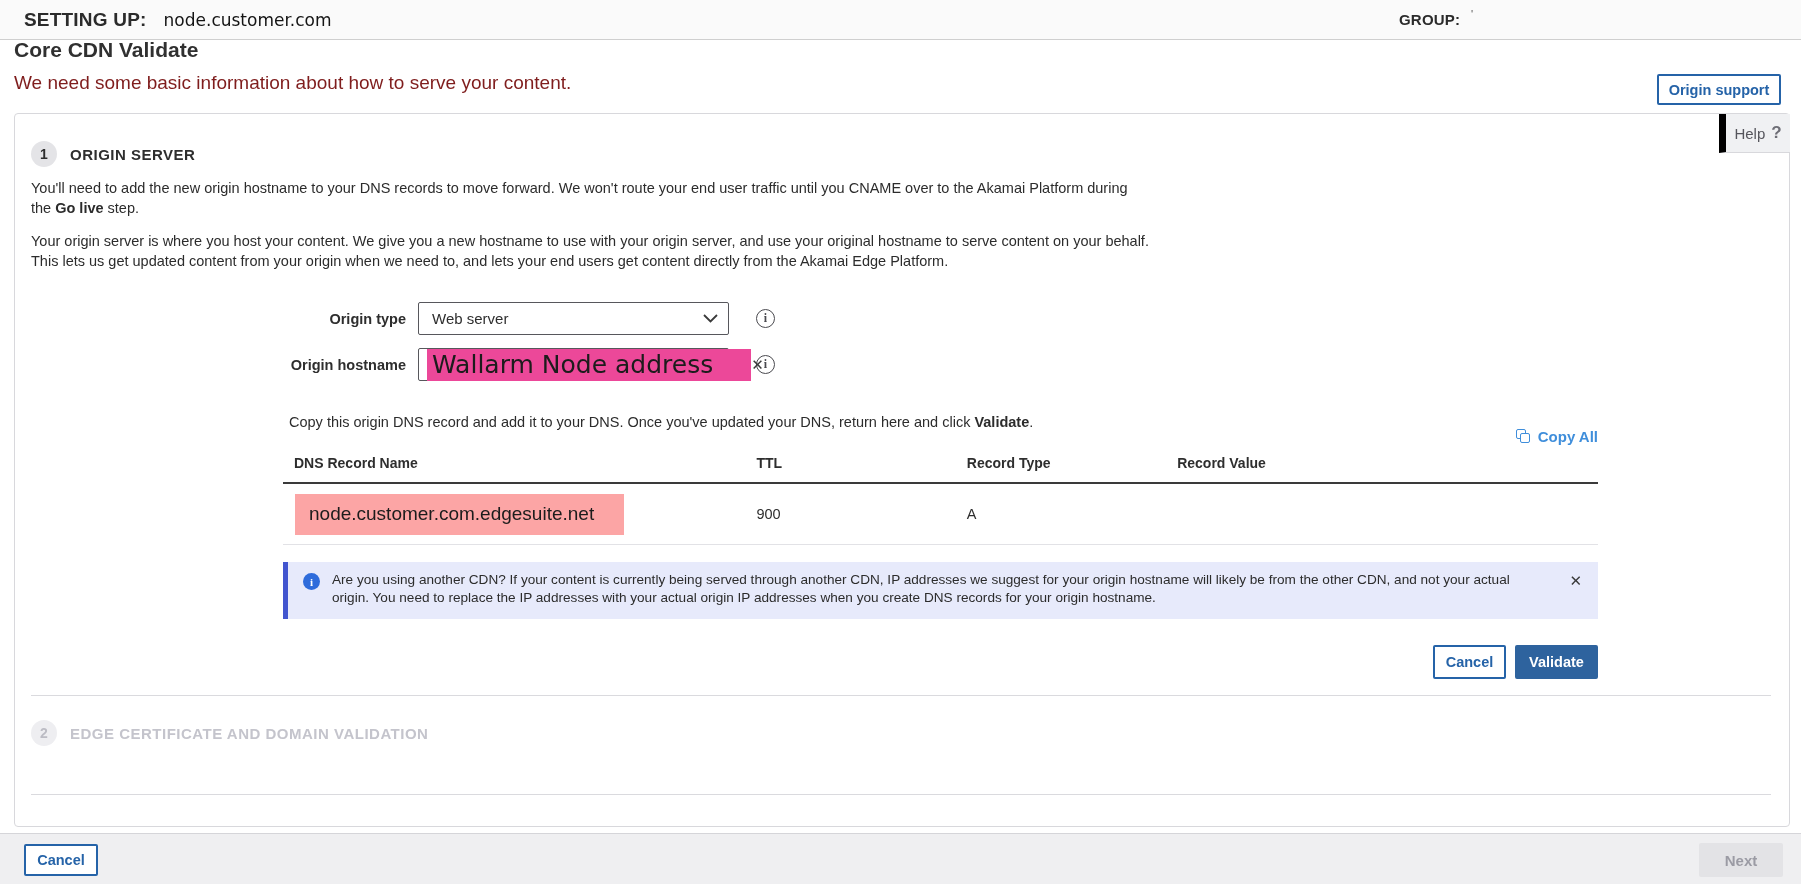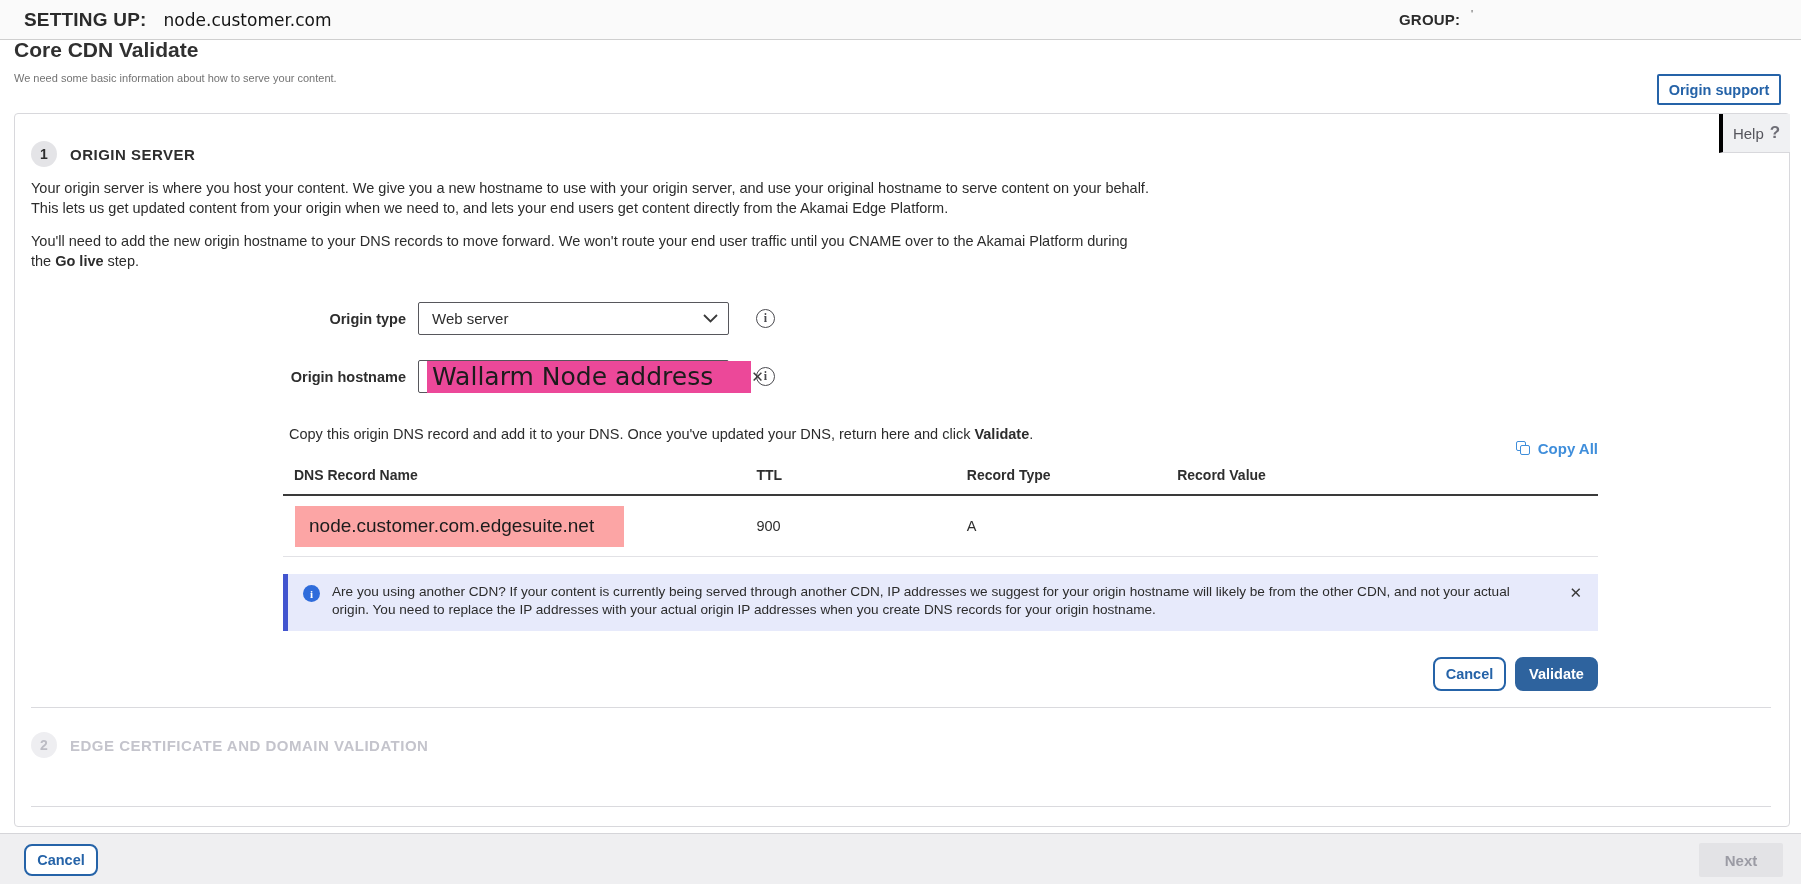--- a/index.html
+++ b/index.html
@@ -18,37 +18,37 @@
     background: #fafafa; border-bottom: 1px solid #cfcfcf;
     display: flex; align-items: center;
   }
   .topbar .setting-up { margin-left: 24px; font-size: 19px; font-weight: bold; color: #2b2b2b; letter-spacing: 0.2px; }
   .topbar .site { margin-left: 17px; font-family: "DejaVu Sans", sans-serif; font-size: 17px; color: #141414; }
   .topbar .group { position: absolute; left: 1399px; font-size: 15px; font-weight: bold; color: #2b2b2b; letter-spacing: 0.2px; }
   .topbar .group-val { position: absolute; left: 1471px; top: 8px; font-size: 11px; color: #555; }
 
   
   .page-title { position: absolute; left: 14px; top: 38px; font-size: 21px; font-weight: bold; color: #303030; }
-  .page-subtitle { position: absolute; left: 14px; top: 72px; font-size: 11px; color: #737373; }
+  .page-subtitle { position: absolute; left: 14px; top: 72px; font-size: 19px; color: #7f1d1d; }
   .contact-support {
     position: absolute; left: 1657px; top: 74px; width: 124px; height: 31px;
     background: #fff; border: 2px solid #2563a8; border-radius: 2px;
     color: #2563a8; font-size: 14.5px; font-weight: bold;
     display: flex; align-items: center; justify-content: center; cursor: pointer;
   }
 
   
   .panel {
     position: absolute; left: 14px; top: 113px; width: 1776px; height: 714px;
     background: #ffffff; border: 1px solid #d8d8dc; border-radius: 4px;
     overflow: hidden;
   }
   .help-tab {
     position: absolute; left: 1719px; top: 114px; width: 71px; height: 39px;
-    background: #f0f1f3; border-left: 4px solid #000000; border-bottom: 1px solid #d8d8dc;
+    background: #f0f1f3; border-left: 7px solid #000000; border-bottom: 1px solid #d8d8dc;
     display: flex; align-items: center; justify-content: center; gap: 6px;
     font-size: 15px; color: #55555c; cursor: pointer; z-index: 5;
   }
   .help-tab .q { font-size: 17px; color: #6e6e76; font-weight: bold; }
 
   .panel-inner { padding: 27px 16px 0 16px; }
 
   
   .step-header { display: flex; align-items: center; }
   .step-circle {
@@ -61,21 +61,21 @@
   .step-header.disabled .step-circle { background: #eeeef1; color: #bcbcc4; }
   .step-header.disabled .step-title { color: #c4c4cc; }
 
   
   .desc { margin-top: 11px; width: 1118px; font-size: 14.5px; line-height: 1.38; color: #2c2c2c; }
   .desc + .desc { margin-top: 13px; }
   .desc b { font-weight: bold; }
 
   .form-row { display: flex; align-items: center; }
   .form-row.first { margin-top: 31px; }
-  .form-row + .form-row { margin-top: 25px; }
+  .form-row + .form-row { margin-top: 13px; }
   .form-label { width: 375px; text-align: right; font-size: 14.5px; font-weight: bold; color: #2e2e2e; flex: 0 0 auto; }
   .control {
     margin-left: 12px; width: 311px; height: 33px;
     border: 1.5px solid #57575c; border-radius: 2px; background: #fff;
     display: flex; align-items: center; padding: 0 10px 0 13px; cursor: pointer;
     flex: 0 0 auto; position: relative;
   }
   .control .value { font-size: 15px; color: #2e2e2e; }
   .control .chevron { margin-left: auto; display: flex; }
   .control .hl-value {
@@ -129,21 +129,21 @@
     margin: 11px 0 0 15px; width: 17px; height: 17px; border-radius: 50%;
     background: #2f6cdb; color: #fff; font-size: 11px; font-weight: bold;
     font-family: "Liberation Serif", serif;
     display: flex; align-items: center; justify-content: center; flex: 0 0 auto;
   }
   .banner-text { padding: 9px 10px 10px 12px; font-size: 13.6px; line-height: 1.32; color: #2c2c2c; width: 1230px; }
   .banner-close { margin: 10px 16px 0 auto; font-size: 15px; color: #3a3a3a; cursor: pointer; height: 18px; }
 
   
   .section-buttons { margin-top: 26px; display: flex; justify-content: flex-end; gap: 9px; }
-  .btn { height: 34px; border-radius: 8px; font-size: 14.5px; font-weight: bold;
+  .btn { height: 34px; border-radius: 2px; font-size: 14.5px; font-weight: bold;
          display: flex; align-items: center; justify-content: center; cursor: pointer; }
   .btn-outline { width: 73px; background: #fff; border: 2px solid #2563a8; color: #2563a8; }
   .btn-primary { width: 83px; background: #2e639e; border: 2px solid #2e639e; color: #ffffff; }
 
   .divider { margin: 16px 0 0 0; border: 0; border-top: 1px solid #dadade; width: 1740px; }
   .step2-header { margin-top: 24px; }
   .divider.d2 { margin-top: 48px; }
 
   
   .footer {
@@ -177,22 +177,22 @@
 </div>
 
 <div class="panel">
   <div class="panel-inner">
 
     <div class="step-header">
       <span class="step-circle">1</span>
       <span class="step-title">ORIGIN SERVER</span>
     </div>
 
+    <p class="desc"><span>You'll need to add the new origin hostname to your DNS records to move forward. We won't route your end user traffic until you CNAME over to the Akamai Platform during the </span><b>Go live</b><span> step.</span></p>
     <p class="desc">Your origin server is where you host your content. We give you a new hostname to use with your origin server, and use your original hostname to serve content on your behalf. This lets us get updated content from your origin when we need to, and lets your end users get content directly from the Akamai Edge Platform.</p>
-    <p class="desc"><span>You'll need to add the new origin hostname to your DNS records to move forward. We won't route your end user traffic until you CNAME over to the Akamai Platform during the </span><b>Go live</b><span> step.</span></p>
 
     <div class="form-row first">
       <span class="form-label">Origin type</span>
       <div class="control">
         <span class="value">Web server</span>
         <span class="chevron">
           <svg width="15" height="9" viewBox="0 0 15 9">
               <polyline points="1,1 7.5,7.5 14,1" fill="none" stroke="#3a3a3a" stroke-width="1.8"></polyline>
             </svg>
         </span>

